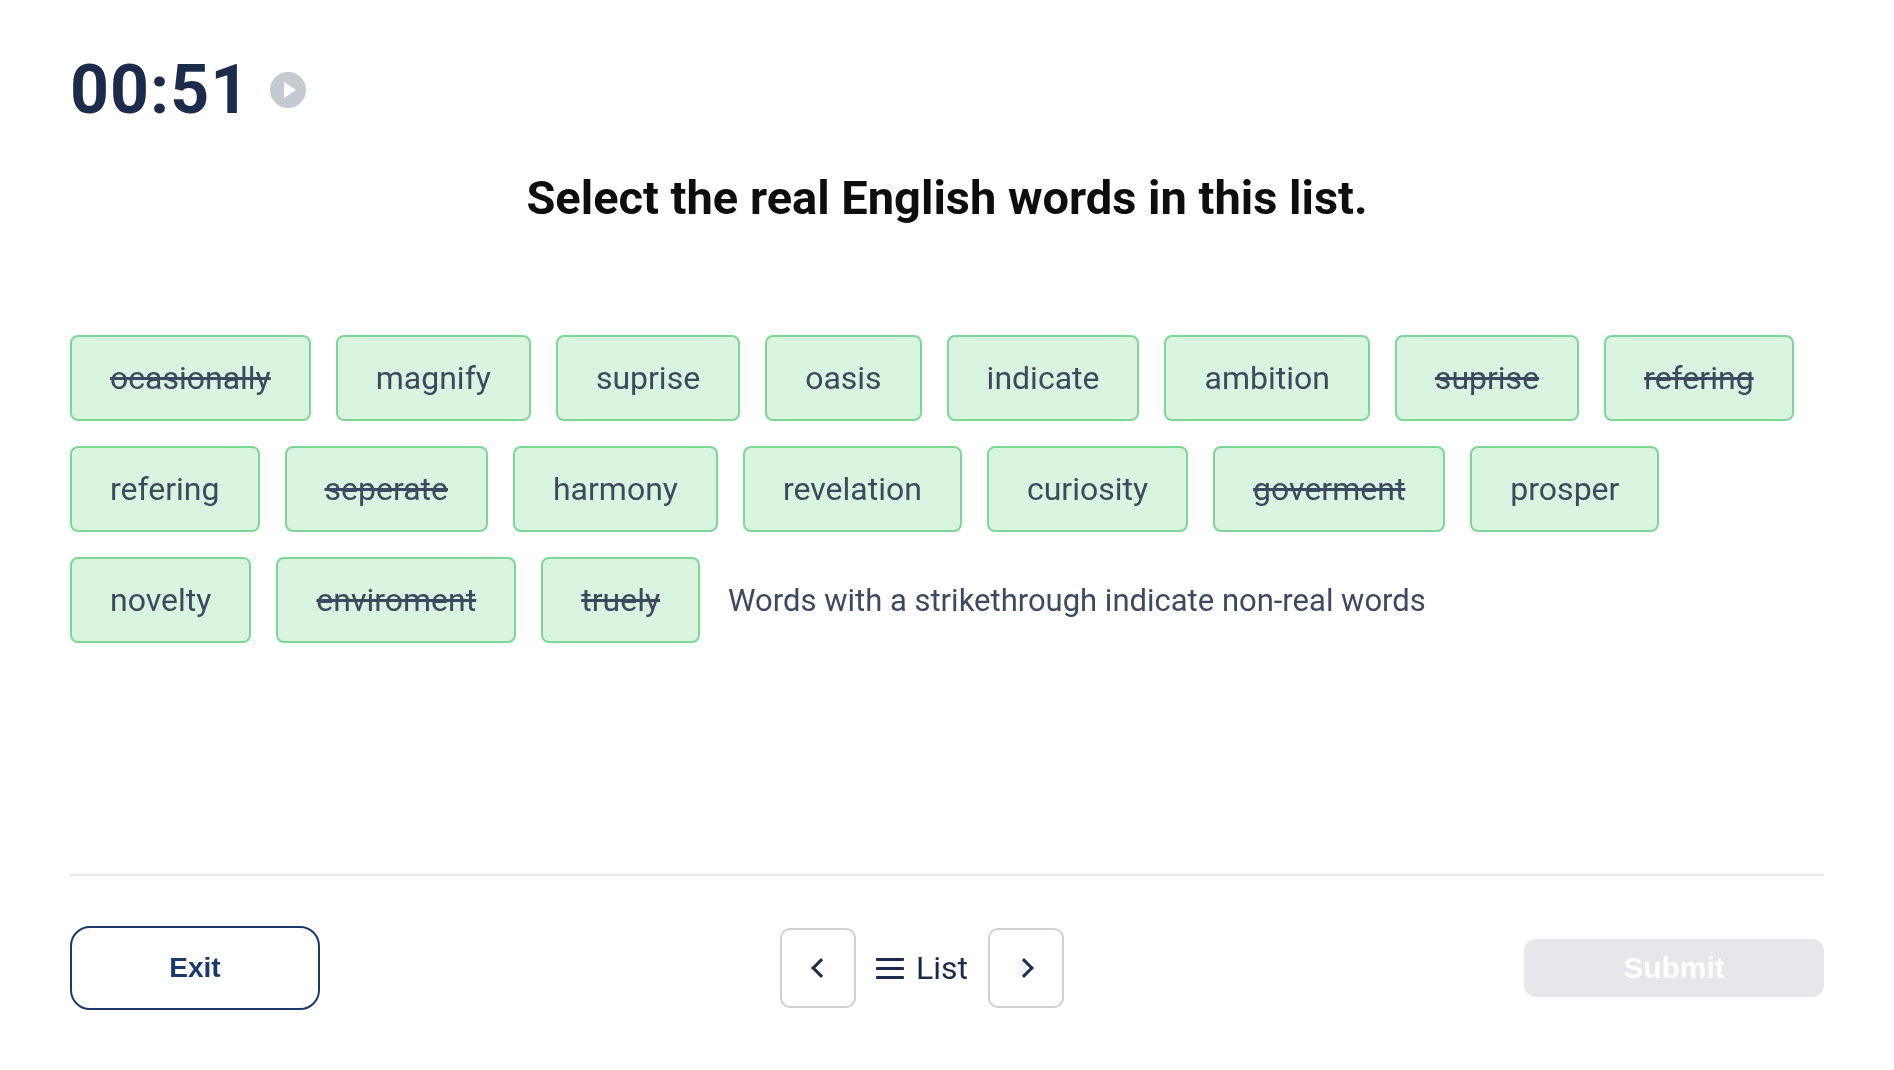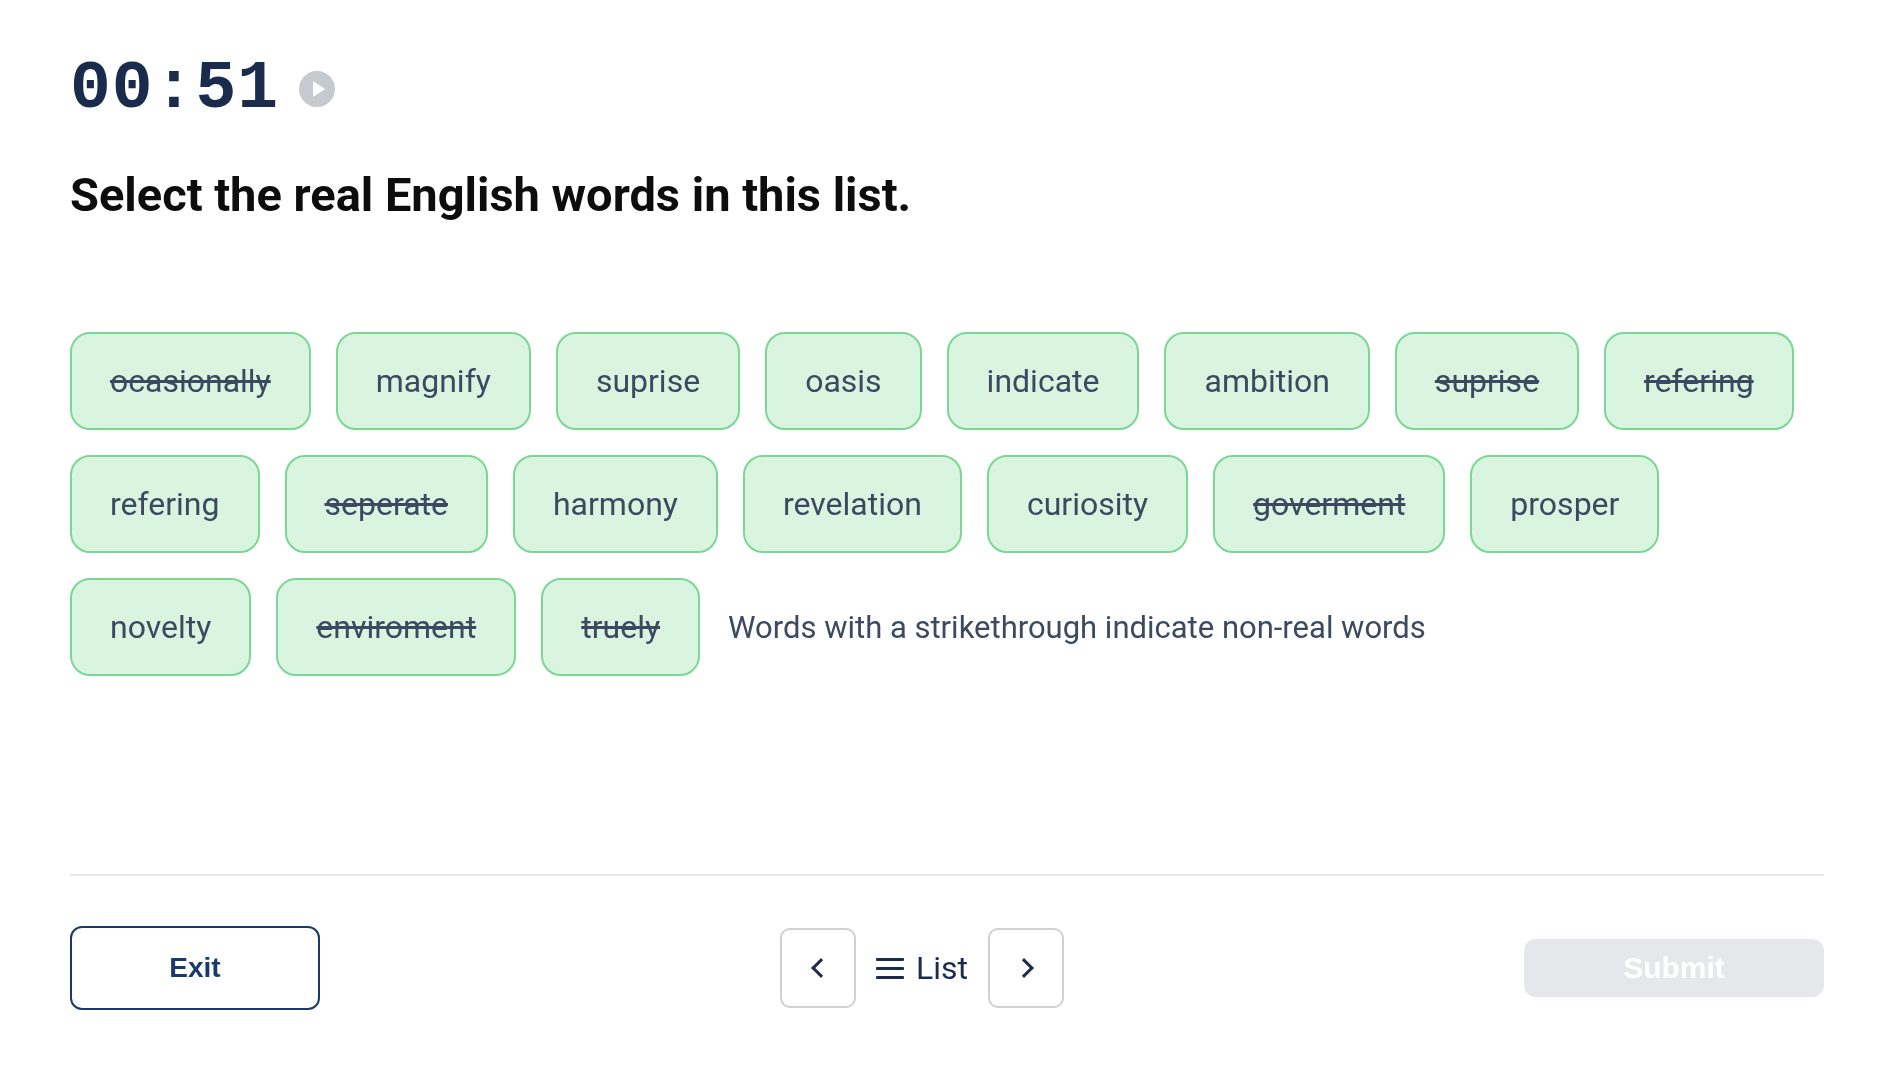--- a/index.html
+++ b/index.html
@@ -28,21 +28,20 @@
       align-items: center;
       gap: 20px;
       margin-bottom: 40px;
     }
     
     .timer {
       font-size: 68px;
       font-weight: 700;
       color: #1a2b4c;
       letter-spacing: 1px;
-      font-family: Liberation Mono, monospace;
     }
     
     .play-icon {
       width: 36px;
       height: 36px;
       border-radius: 50%;
       background: #c5c9d0;
       display: flex;
       align-items: center;
       justify-content: center;
@@ -56,35 +55,36 @@
       border-left: 12px solid #ffffff;
       border-top: 8px solid transparent;
       border-bottom: 8px solid transparent;
       margin-left: 3px;
     }
     
     .question-title {
       font-size: 47px;
       font-weight: 700;
       color: #0d0d0d;
+      text-align: center;
       margin-bottom: 110px;
     }
     
     .words-container {
       display: flex;
       flex-wrap: wrap;
       gap: 25px;
       align-items: center;
     }
     
     .word-chip {
       background: #d9f5df;
       border: 2px solid #7bd894;
-      border-radius: 20px;
-      padding: 28px 38px;
+      border-radius: 8px;
+      padding: 22px 38px;
       font-size: 32px;
       color: #3d4960;
       cursor: pointer;
       white-space: nowrap;
     }
     
     .word-chip.strikethrough {
       text-decoration: line-through;
     }
     
@@ -99,21 +99,21 @@
       border-top: 2px solid #e8e8e8;
       padding: 50px 0 60px 0;
       display: flex;
       align-items: center;
       justify-content: space-between;
     }
     
     .exit-button {
       background: #ffffff;
       border: 2px solid #1a3a6e;
-      border-radius: 12px;
+      border-radius: 20px;
       padding: 24px 0;
       width: 250px;
       font-size: 28px;
       font-weight: 700;
       color: #1a3a6e;
       cursor: pointer;
       text-align: center;
     }
     
     .nav-group {

